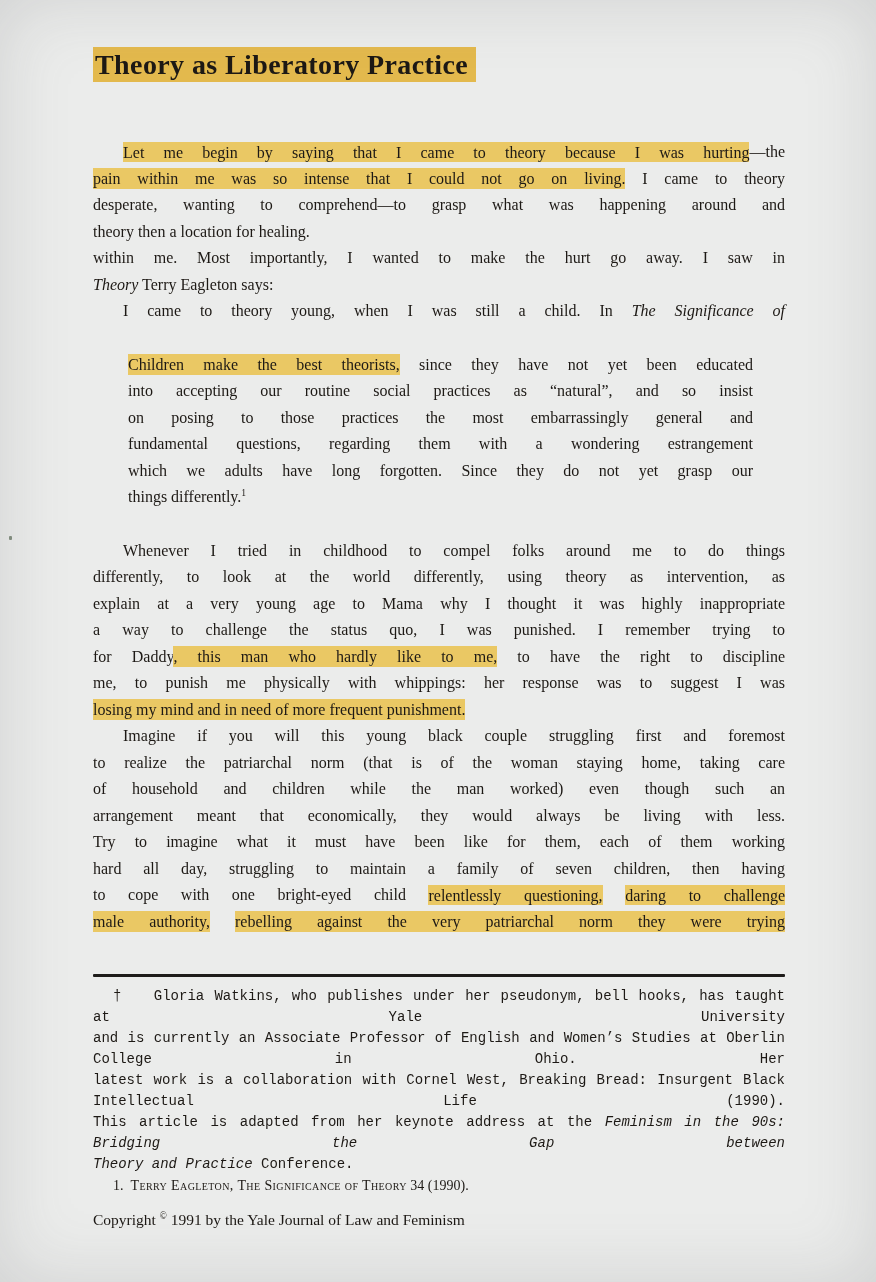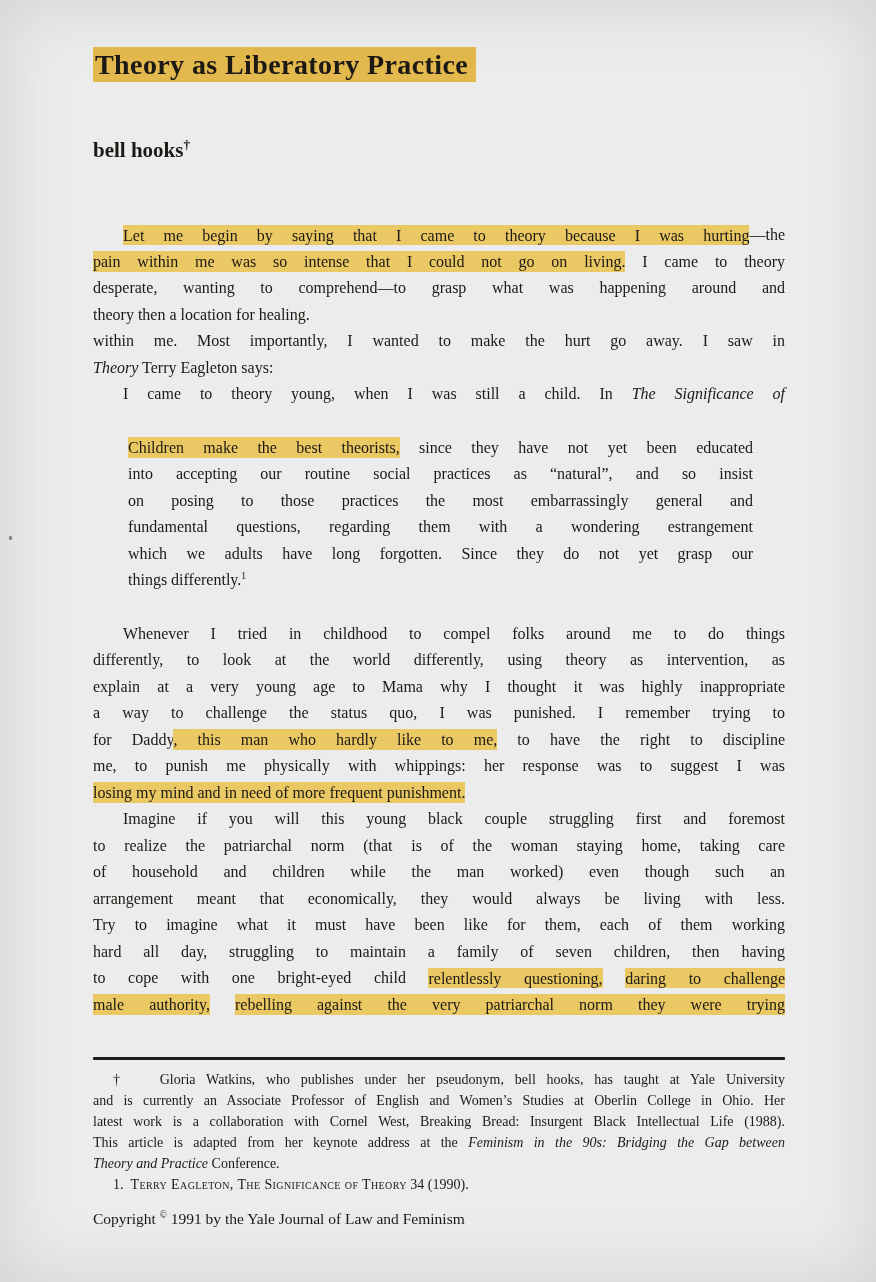--- a/index.html
+++ b/index.html
@@ -86,21 +86,21 @@
     margin-top: 39px;
     width: 100%;
     height: 3px;
     background: var(--rule, #1e1c1a);
     border-radius: 1px;
   }
   .footnote {
     font-size: 14px;
     line-height: 21px;
   }
-  #block-footnote-dagger { margin-top: 9px; }
+  #block-footnote-dagger { margin-top: 9px; font-family: Liberation Mono, monospace; }
   .footnote .line.indent { text-indent: 20px; }
   .copyright {
     margin-top: 13px;
     font-size: 15.5px;
     line-height: 21px;
   }
   .copyright .line, .copyright .line.last { text-align: right; text-align-last: left; }
   .speck {
     position: absolute;
     width: 3px; height: 4px;
@@ -111,21 +111,20 @@
 </style>
 </head>
 <body>
 
 <div class="page">
   <div class="speck" style="left:9px; top:536px;"></div>
   <div class="content">
 
     <h1 class="title"><span class="hl-title">Theory as Liberatory Practice</span></h1>
 
-    <div class="author"><span>bell hooks</span><span class="sup">†</span></div>
 
     <div class="para" id="block-paragraph-1">
         <div class="line indent"><span class="seg seg-hl">Let me begin by saying that I came to theory because I was hurting</span><span class="seg seg-plain">—the</span></div>
         <div class="line"><span class="seg seg-hl">pain within me was so intense that I could not go on living.</span><span class="seg seg-plain"> I came to theory</span></div>
         <div class="line"><span class="seg seg-plain">desperate, wanting to comprehend—to grasp what was happening around and</span></div>
         <div class="line last"><span class="seg seg-plain">theory then a location for healing.</span></div>
         <div class="line"><span class="seg seg-plain">within me. Most importantly, I wanted to make the hurt go away. I saw in</span></div>
       </div>
 
     <div class="para" id="block-paragraph-2">
@@ -161,21 +160,21 @@
         <div class="line"><span class="seg seg-plain">hard all day, struggling to maintain a family of seven children, then having</span></div>
         <div class="line"><span class="seg seg-plain">to cope with one bright-eyed child </span><span class="seg seg-hl">relentlessly questioning,</span><span class="seg seg-plain"> </span><span class="seg seg-hl">daring to challenge</span></div>
         <div class="line"><span class="seg seg-hl">male authority,</span><span class="seg seg-plain"> </span><span class="seg seg-hl">rebelling against the very patriarchal norm they were trying</span></div>
       </div>
 
     <div class="fnrule"></div>
 
     <div class="footnote" id="block-footnote-dagger">
         <div class="line indent"><span class="seg seg-plain">†&nbsp;&nbsp; Gloria Watkins, who publishes under her pseudonym, bell hooks, has taught at Yale University</span></div>
         <div class="line"><span class="seg seg-plain">and is currently an Associate Professor of English and Women’s Studies at Oberlin College in Ohio. Her</span></div>
-        <div class="line"><span class="seg seg-plain">latest work is a collaboration with Cornel West, Breaking Bread: Insurgent Black Intellectual Life (1988).</span></div>
+        <div class="line"><span class="seg seg-plain">latest work is a collaboration with Cornel West, Breaking Bread: Insurgent Black Intellectual Life (1990).</span></div>
         <div class="line"><span class="seg seg-plain">This article is adapted from her keynote address at the </span><span class="seg seg-i">Feminism in the 90s: Bridging the Gap between</span></div>
         <div class="line last"><span class="seg seg-i">Theory and Practice</span><span class="seg seg-plain"> Conference.</span></div>
       </div>
 
     <div class="footnote" id="block-footnote-1">
         <div class="line last indent"><span class="seg seg-plain">1.&nbsp;&nbsp;</span><span class="seg seg-sc">Terry Eagleton, The Significance of Theory</span><span class="seg seg-plain"> 34 (1990).</span></div>
       </div>
 
     <div class="copyright" id="block-copyright">
         <div class="line last"><span class="seg seg-plain">Copyright </span><span class="seg seg-sup">©</span><span class="seg seg-plain"> 1991 by the Yale Journal of Law and Feminism</span></div>

